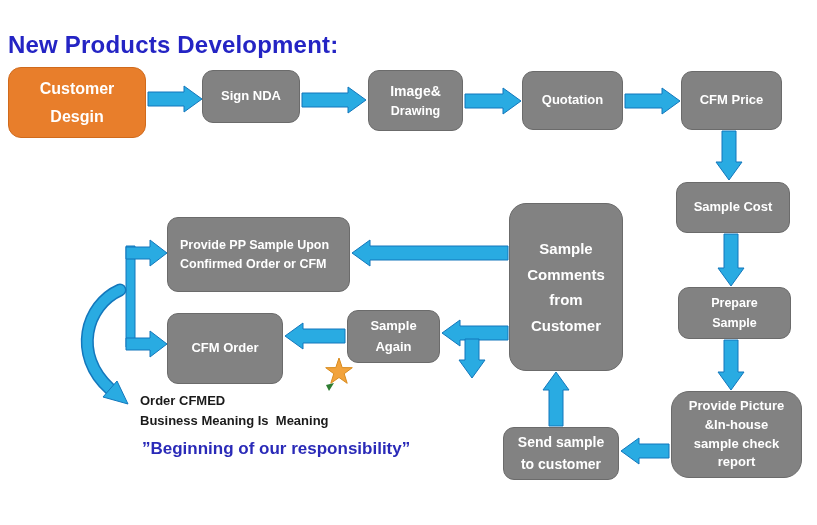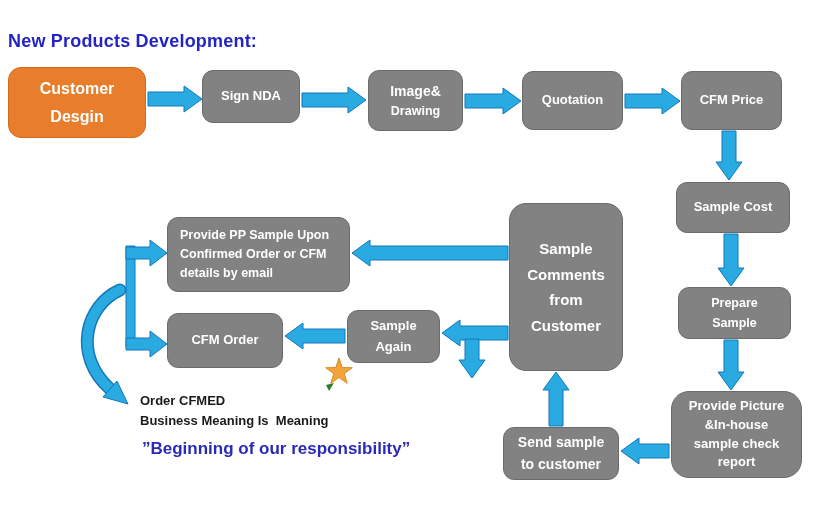--- a/index.html
+++ b/index.html
@@ -1,21 +1,21 @@
 <!DOCTYPE html>
 <html><head>
 <meta charset="utf-8">
 <style>
   html,body{margin:0;padding:0;background:#ffffff;}
   #canvas{
     position:relative;width:817px;height:525px;background:#ffffff;overflow:hidden;
     font-family:"Liberation Sans",sans-serif;
   }
   #title{
-    position:absolute;left:8px;top:31px;font-size:18px;font-weight:bold;
+    position:absolute;left:8px;top:31px;font-size:24px;font-weight:bold;
     color:#2424C4;letter-spacing:0.2px;
   }
   #arrows{position:absolute;left:0;top:0;z-index:1;}
   .box{
     position:absolute;box-sizing:border-box;z-index:2;
     display:flex;flex-direction:column;align-items:center;justify-content:center;
     background:#828282;border:1px solid #6b6b6b;border-radius:11px;
     color:#ffffff;font-weight:bold;text-align:center;font-size:13px;line-height:1.45;
   }
   .box.orange{background:#E87E2B;border-color:#d06a1c;}
@@ -26,21 +26,21 @@
   #node-image-drawing .l1{font-size:12.5px;}
   #node-quotation{left:522px;top:71px;width:101px;height:59px;align-items:center;}
   #node-cfm-price{left:681px;top:71px;width:101px;height:59px;}
   #node-sample-cost{left:676px;top:182px;width:114px;height:51px;}
   #node-prepare-sample{left:678px;top:287px;width:113px;height:52px;font-size:12.5px;line-height:1.6;}
   #node-provide-picture{left:671px;top:391px;width:131px;height:87px;font-size:13px;line-height:1.45;border-radius:18px;}
   #node-send-sample{left:503px;top:427px;width:116px;height:53px;font-size:14px;line-height:1.55;}
   #node-sample-comments{left:509px;top:203px;width:114px;height:168px;font-size:15px;line-height:1.7;border-radius:17px;}
   #node-provide-pp{left:167px;top:217px;width:183px;height:75px;align-items:flex-start;text-align:left;
     padding-left:12px;font-size:12.5px;line-height:1.5;}
-  #node-cfm-order{left:167px;top:313px;width:116px;height:55px;}
+  #node-cfm-order{left:167px;top:313px;width:116px;height:71px;}
   #node-sample-again{left:347px;top:310px;width:93px;height:53px;line-height:1.6;}
   .note{position:absolute;z-index:2;color:#1a1a1a;font-weight:bold;font-size:13px;line-height:1.55;}
   .note span{display:block;white-space:pre-wrap;}
   #note-change{left:337px;top:379px;}
   #note-order{left:140px;top:391px;}
   #note-quote{position:absolute;z-index:2;left:142px;top:439px;font-size:17px;font-weight:bold;color:#2A2AB8;}
   #star{position:absolute;z-index:3;left:322px;top:356px;}
 </style>
 </head>
 <body>
@@ -123,21 +123,20 @@
   <div class="box" id="node-sample-comments">
     <span class="l0">Sample</span>
     <span class="l1">Comments</span>
     <span class="l2">from</span>
     <span class="l3">Customer</span>
   </div>
 
   <div class="box" id="node-provide-pp">
     <span class="l0">Provide PP Sample Upon</span>
     <span class="l1">Confirmed Order or CFM</span>
-    <span class="l2">details by email</span>
   </div>
 
   <div class="box" id="node-cfm-order">
     <span class="l0">CFM Order</span>
   </div>
 
   <div class="box" id="node-sample-again">
     <span class="l0">Sample</span>
     <span class="l1">Again</span>
   </div>

